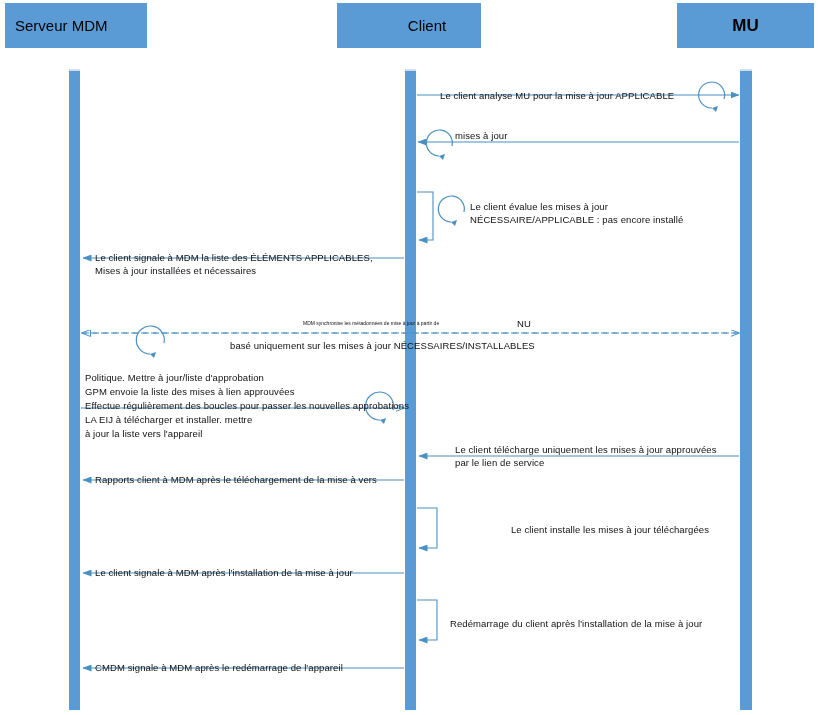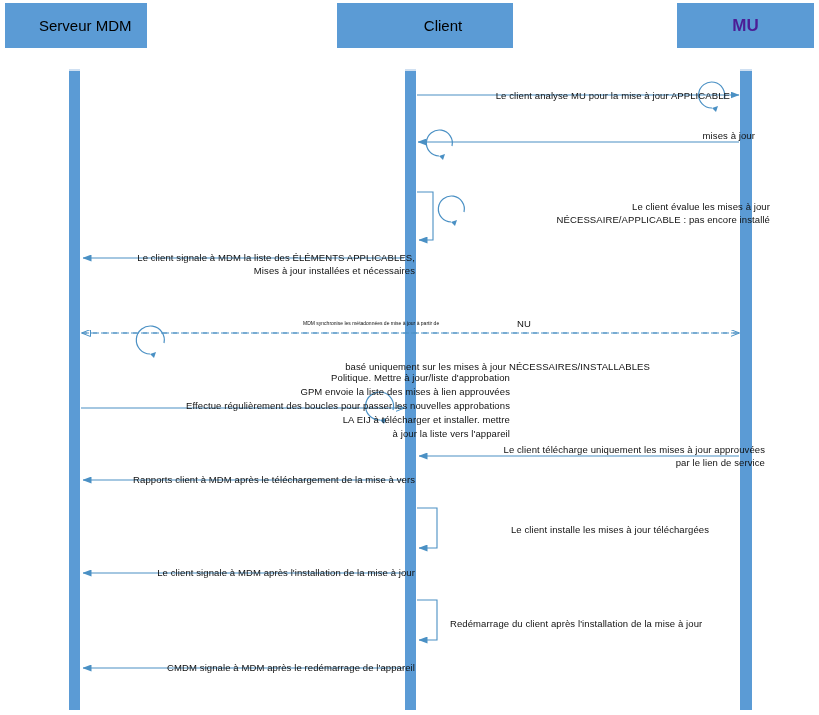--- a/index.html
+++ b/index.html
@@ -37,45 +37,45 @@
     box-sizing: border-box;
   }
   .msg-text {
     position: absolute;
     font-size: 9.5px;
     line-height: 13px;
     white-space: nowrap;
     color: #111111;
     letter-spacing: 0.1px;
   }
-  .msg-text.center { text-align: right; }
+  .msg-text.center { text-align: left; }
   .tiny { font-size: 5px; line-height: 7px; letter-spacing: 0px; }
   .svg-layer {
     position: absolute;
     left: 0; top: 0;
     width: 819px;
     height: 715px;
     pointer-events: none;
   }
 </style>
 </head>
 <body>
 
 <div id="canvas">
 
   <div class="actor-box" style="left:5px; top:3px; width:142px; height:45px; padding-left:10px;">
-    <span class="actor-label" style="color:#000;margin-left:24px;">Serveur MDM</span>
+    <span class="actor-label" style="color:#000;">Serveur MDM</span>
   </div>
 
-  <div class="actor-box" style="left:337px; top:3px; width:176px; height:45px; justify-content:center;padding-left:36px;">
+  <div class="actor-box" style="left:337px; top:3px; width:144px; height:45px; justify-content:center;padding-left:36px;">
     <span class="actor-label" style="color:#000;">Client</span>
   </div>
 
   <div class="actor-box" style="left:677px; top:3px; width:137px; height:45px; justify-content:center;">
-    <span class="actor-label" style="color:#4c1d95; font-size:17px; font-weight:bold;">MU</span>
+    <span class="actor-label" style="color:#000000; font-size:17px; font-weight:bold;">MU</span>
   </div>
 
   <div class="lifeline" style="left:69px; top:69px; width:11px; height:641px;"></div>
   <div class="lifeline" style="left:405px; top:69px; width:11px; height:641px;"></div>
   <div class="lifeline" style="left:740px; top:69px; width:12px; height:641px;"></div>
 
   <svg class="svg-layer" viewBox="0 0 819 715" xmlns="http://www.w3.org/2000/svg">
     <defs>
       <marker id="ah" markerWidth="9" markerHeight="7" refX="8.5" refY="3.5" orient="auto" markerUnits="userSpaceOnUse">
         <path d="M0,0 L9,3.5 L0,7 z" fill="#4A90C4"></path>
@@ -141,21 +141,21 @@
     <div>Le client signale à MDM la liste des ÉLÉMENTS APPLICABLES,</div>
     <div>Mises à jour installées et nécessaires</div>
   </div>
 
   <div class="msg-text tiny" style="left:303px; top:320px; width:220px; text-align:left;">
     <span>MDM synchronise les métadonnées de mise à jour à partir de</span>
   </div>
   <div class="msg-text" style="left:497px; top:317px; width:40px; text-align:left;padding-left:20px;">
     <span>NU</span>
   </div>
-  <div class="msg-text center" style="left:230px; top:339px; width:420px;margin-top:21px;">
+  <div class="msg-text center" style="left:230px; top:339px; width:420px;">
     <span>basé uniquement sur les mises à jour NÉCESSAIRES/INSTALLABLES</span>
   </div>
 
   <div class="msg-text center" style="left:85px; top:371px; width:425px; line-height:14px;">
     <div>Politique. Mettre à jour/liste d'approbation</div>
     <div>GPM envoie la liste des mises à lien approuvées</div>
     <div>Effectue régulièrement des boucles pour passer les nouvelles approbations</div>
     <div>LA EIJ à télécharger et installer. mettre</div>
     <div>à jour la liste vers l'appareil</div>
   </div>

